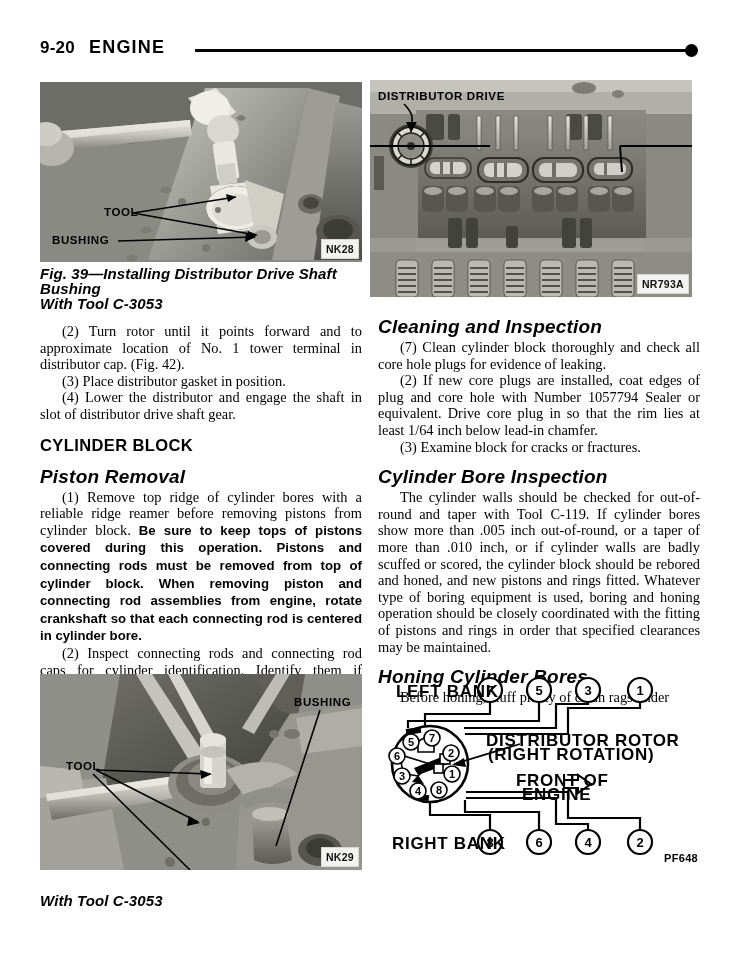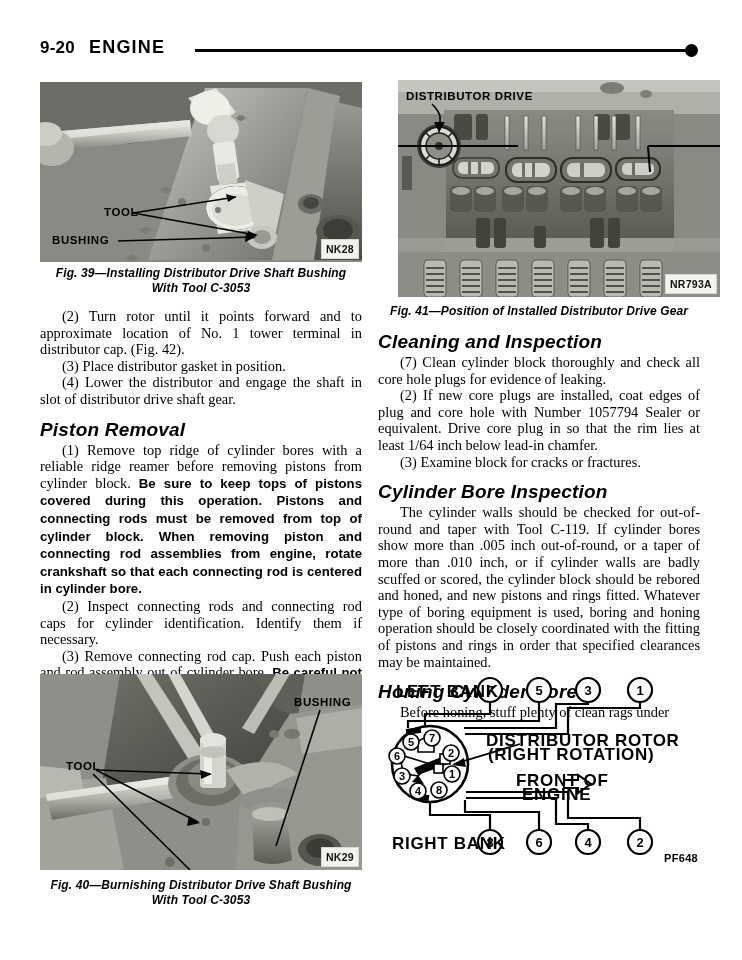--- a/index.html
+++ b/index.html
@@ -34,21 +34,21 @@
   h2.sect{
     margin:13px 0 2px 0;font-family:"Liberation Sans",sans-serif;font-weight:bold;
     font-size:16.5px;letter-spacing:.4px;
   }
   h3.sub{
     margin:11px 0 1px 0;font-family:"Liberation Sans",sans-serif;font-weight:bold;
     font-style:italic;font-size:19px;letter-spacing:.2px;
   }
   .cap{
     font-family:"Liberation Sans",sans-serif;font-weight:bold;font-style:italic;
-    font-size:12px;line-height:15px;text-align:center;letter-spacing:.1px;
+    font-size:15px;line-height:15px;text-align:left;letter-spacing:.1px;
   }
 
   
   .figbox{position:absolute;overflow:hidden;background:#8d8d8d;}
   .figtag{
     position:absolute;right:3px;bottom:3px;background:#f2f2ee;color:#111;
     font-family:"Liberation Sans",sans-serif;font-size:10.5px;font-weight:600;
     padding:3px 4px;letter-spacing:.3px;border:1px solid #d8d8d0;
   }
   .lbl{
@@ -156,20 +156,21 @@
   <div class="col col-left" style="top:266px;">
     <div class="cap">
       <span>Fig. 39—Installing Distributor Drive Shaft Bushing</span><br>
       <span>With Tool C-3053</span>
     </div>
 
     <p class="body" style="margin-top:12px;">(2) Turn rotor until it points forward and to approximate location of No. 1 tower terminal in distributor cap. (Fig. 42).</p>
     <p class="body">(3) Place distributor gasket in position.</p>
     <p class="body">(4) Lower the distributor and engage the shaft in slot of distributor drive shaft gear.</p>
 
+    <h2 class="sect">CYLINDER BLOCK</h2>
     <h3 class="sub">Piston Removal</h3>
 
     <p class="body"><span>(1) Remove top ridge of cylinder bores with a reliable ridge reamer before removing pistons from cylinder block.</span> <span class="run-bold">Be sure to keep tops of pistons covered during this operation. Pistons and connecting rods must be removed from top of cylinder block. When removing piston and connecting rod assemblies from engine, rotate crankshaft so that each connecting rod is centered in cylinder bore.</span></p>
 
     <p class="body">(2) Inspect connecting rods and connecting rod caps for cylinder identification. Identify them if necessary.</p>
 
     <p class="body"><span>(3) Remove connecting rod cap. Push each piston and rod assembly out of cylinder bore.</span> <span class="run-bold">Be careful not to nick crankshaft journals.</span></p>
 
     <p class="body">(4) After removal, install bearing cap on the mating rod.</p>
   </div>
@@ -237,26 +238,26 @@
       <polygon points="172,100 160,96 161,105" fill="#000"></polygon>
       <polygon points="160,149 149,142 147,152" fill="#000"></polygon>
     </svg>
     <div class="lbl onphoto" style="left:26px;top:86px;">TOOL</div>
     <div class="lbl onphoto" style="left:254px;top:22px;">BUSHING</div>
     <div class="figtag">NK29</div>
   </div>
 
   <div class="col" style="left:40px;top:878px;">
     <div class="cap">
-      <span>Fig. 40—Burnishing Distributor Drive Shaft Bushing</span><br>
+      <br>
       <span>With Tool C-3053</span>
     </div>
   </div>
 
-  <div class="figbox" style="left:398px;top:80px;width:322px;height:217px;">
+  <div class="figbox" style="left:370px;top:80px;width:322px;height:217px;">
     <svg class="ph" width="322" height="217" viewBox="0 0 322 217">
       <defs>
         <linearGradient id="g41deck" x1="0" y1="0" x2="0" y2="1">
           <stop offset="0" stop-color="#8e8e86"></stop>
             <stop offset="1" stop-color="#5c5c55"></stop>
         </linearGradient>
         <linearGradient id="g41v" x1="0" y1="0" x2="0" y2="1">
           <stop offset="0" stop-color="#e3e3dc"></stop>
             <stop offset="1" stop-color="#a2a29a"></stop>
         </linearGradient>
@@ -387,23 +388,20 @@
 
       <path d="M0,66 L120,66" stroke="#000" stroke-width="2" fill="none"></path>
       <path d="M322,66 L250,66" stroke="#000" stroke-width="2" fill="none"></path>
       <path d="M250,66 L252,92" stroke="#000" stroke-width="2" fill="none"></path>
     </svg>
     <div class="lbl onphoto" style="left:8px;top:10px;">DISTRIBUTOR  DRIVE</div>
     <div class="figtag">NR793A</div>
   </div>
 
   <div class="col col-right" style="top:304px;">
-    <div class="cap">
-      <span>Fig. 41—Position of Installed Distributor Drive Gear</span>
-    </div>
 
     <h3 class="sub" style="margin-top:12px;">Cleaning and Inspection</h3>
     <p class="body">(7) Clean cylinder block thoroughly and check all core hole plugs for evidence of leaking.</p>
     <p class="body">(2) If new core plugs are installed, coat edges of plug and core hole with Number 1057794 Sealer or equivalent. Drive core plug in so that the rim lies at least 1/64 inch below lead-in chamfer.</p>
     <p class="body">(3) Examine block for cracks or fractures.</p>
 
     <h3 class="sub">Cylinder Bore Inspection</h3>
     <p class="body">The cylinder walls should be checked for out-of-round and taper with Tool C-119. If cylinder bores show more than .005 inch out-of-round, or a taper of more than .010 inch, or if cylinder walls are badly scuffed or scored, the cylinder block should be rebored and honed, and new pistons and rings fitted. Whatever type of boring equipment is used, boring and honing operation should be closely coordinated with the fitting of pistons and rings in order that specified clearances may be maintained.</p>
 
     <h3 class="sub">Honing Cylinder Bores</h3>

